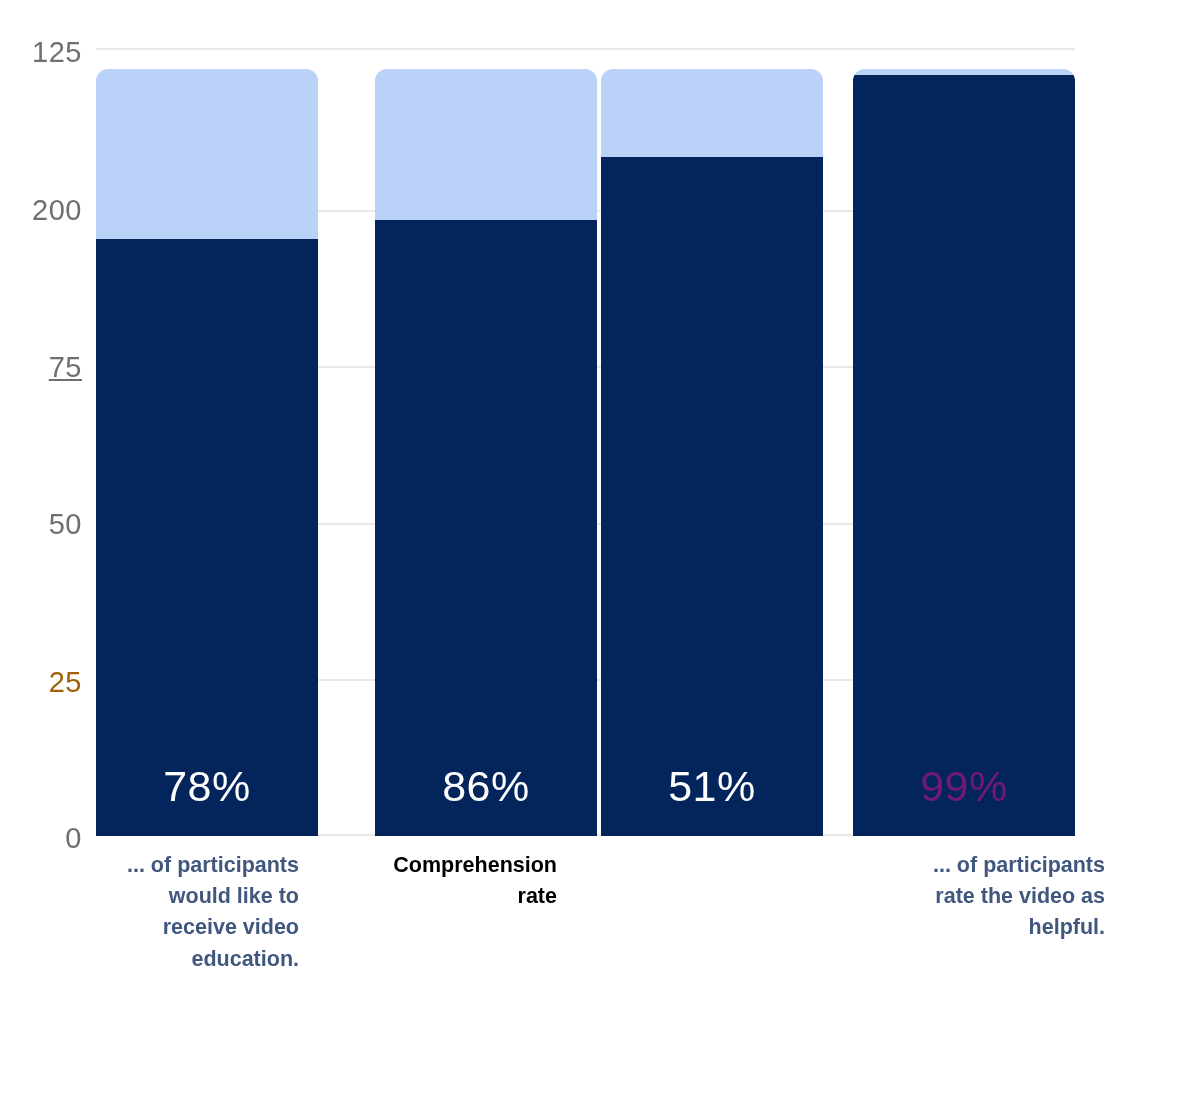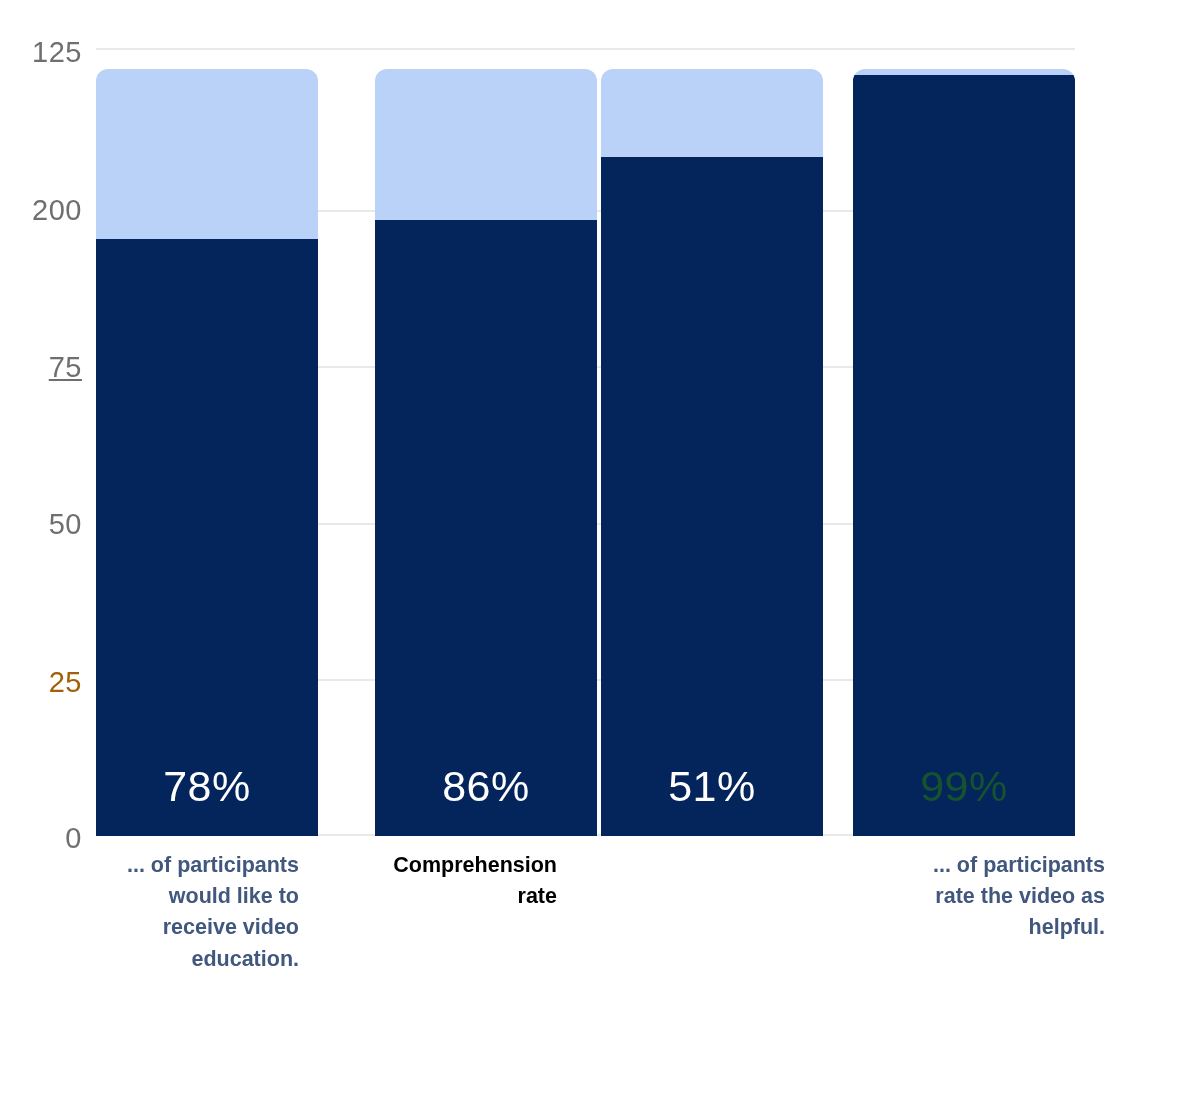--- a/index.html
+++ b/index.html
@@ -164,21 +164,21 @@
         <div class="bar-stack" style="height: 767.136px; background: rgb(186, 210, 248);">
           <div class="bar-fill" style="height: 679.104px; background: rgb(4, 36, 92);"></div>
         </div>
         <div class="bar-value" style="color: rgb(255, 255, 255);">51%</div>
       </div>
 
       <div class="bar-col" style="left:757px; width:222px; height:100%;">
         <div class="bar-stack" style="height: 767.136px; background: rgb(186, 210, 248);">
           <div class="bar-fill" style="height: 760.848px; background: rgb(4, 36, 92);"></div>
         </div>
-        <div class="bar-value" style="color: #14532d; margin-top: 14px;">99%</div>
+        <div class="bar-value" style="color: #701a75; margin-top: 14px;">99%</div>
       </div>
 
     </div>
 
     <div class="cat-label" style="left: 99px; width: 200px; color: rgb(65, 87, 126);">... of participants would like to receive video education.</div>
     <div class="cat-label" style="left: 352px; width: 205px; color: #000000;">Comprehension rate</div>
     <div class="cat-label" style="left: 857px; width: 200px; color: rgb(65, 87, 126); margin-left: 48px;">... of participants rate the video as helpful.</div>
 
   </div>
 

